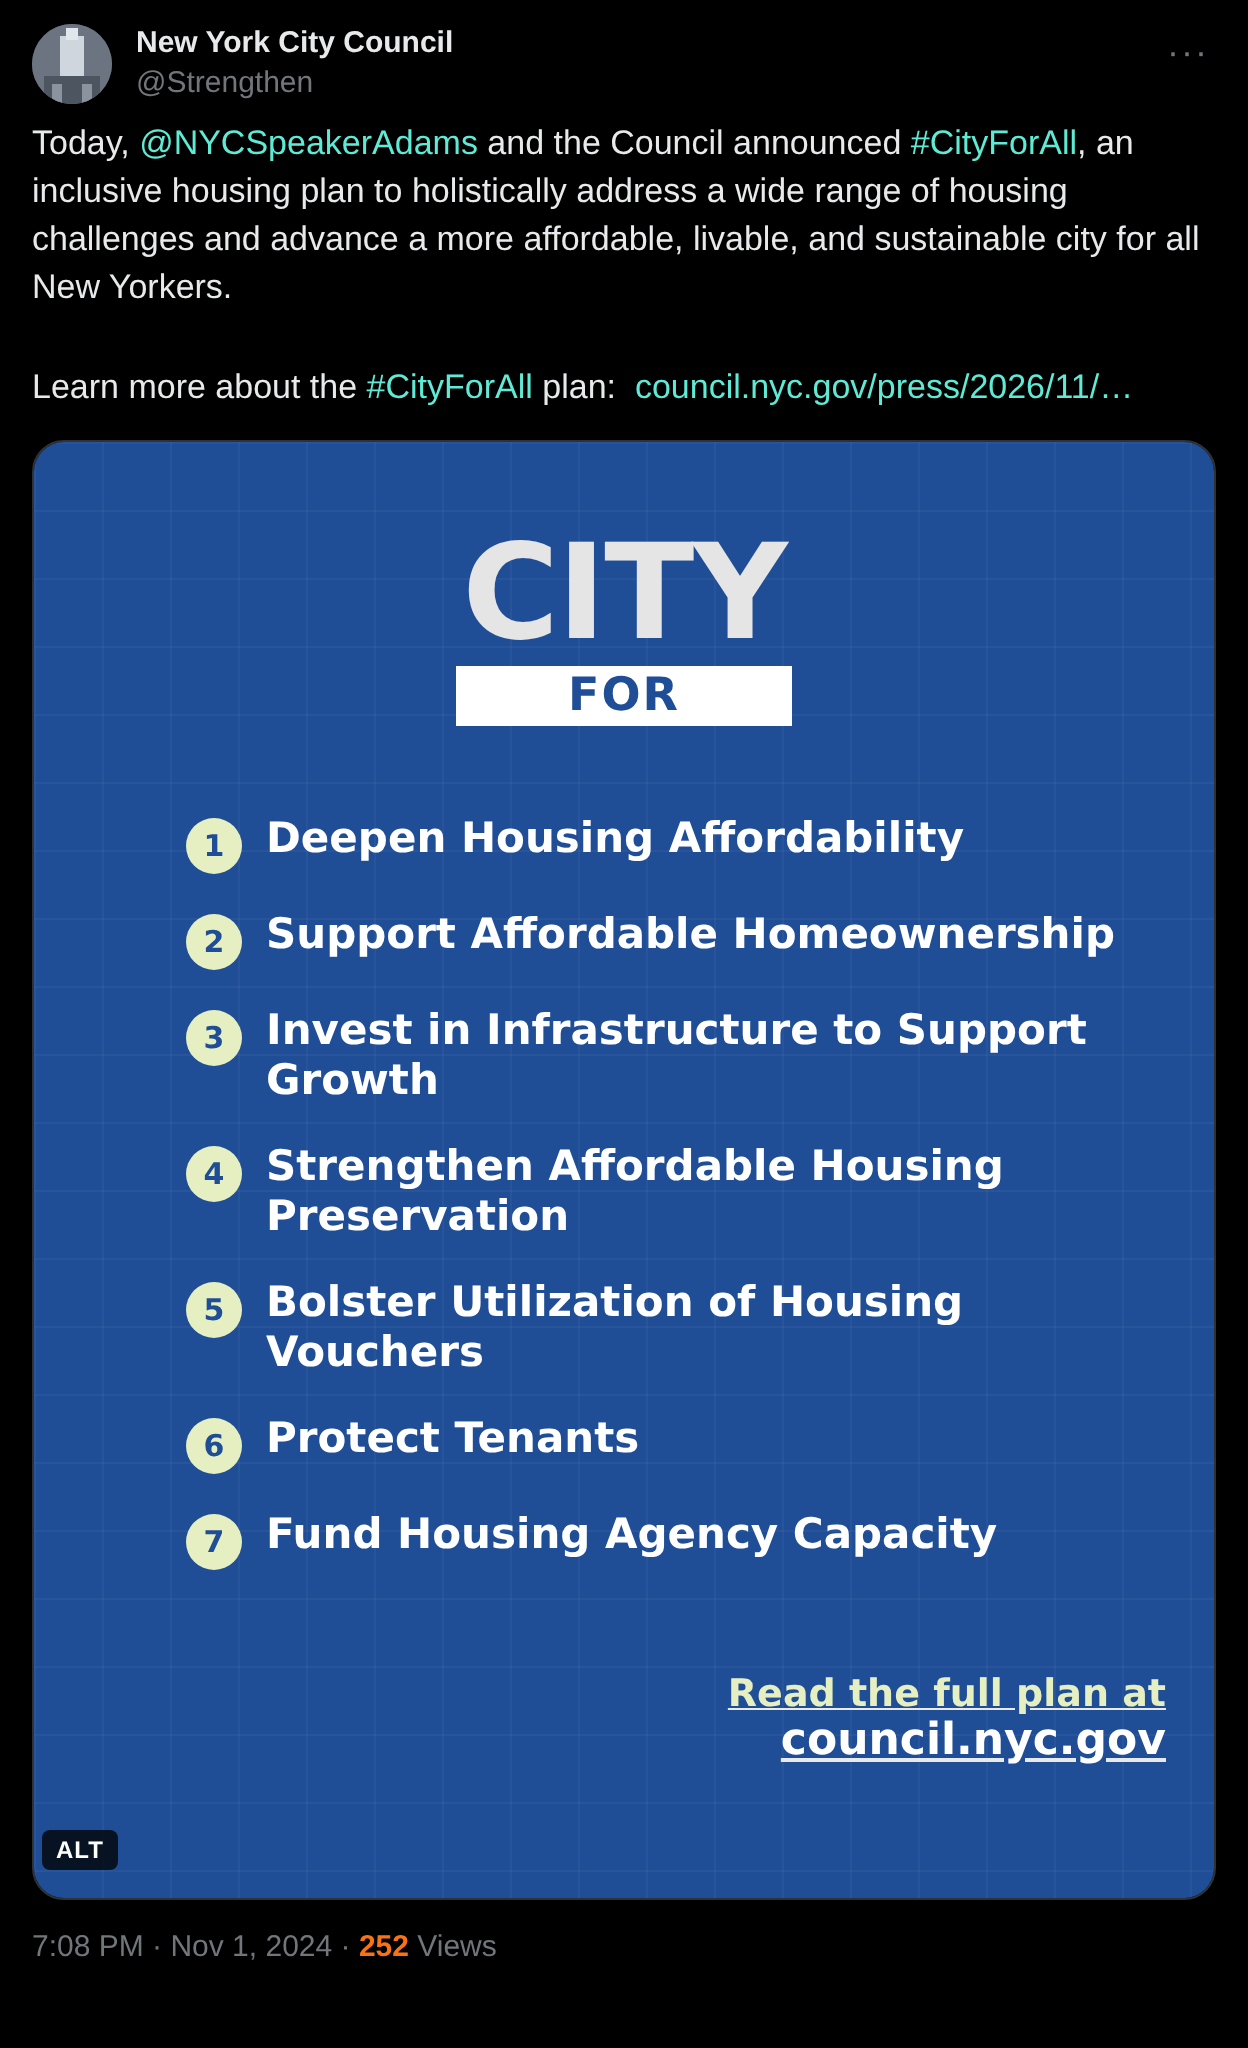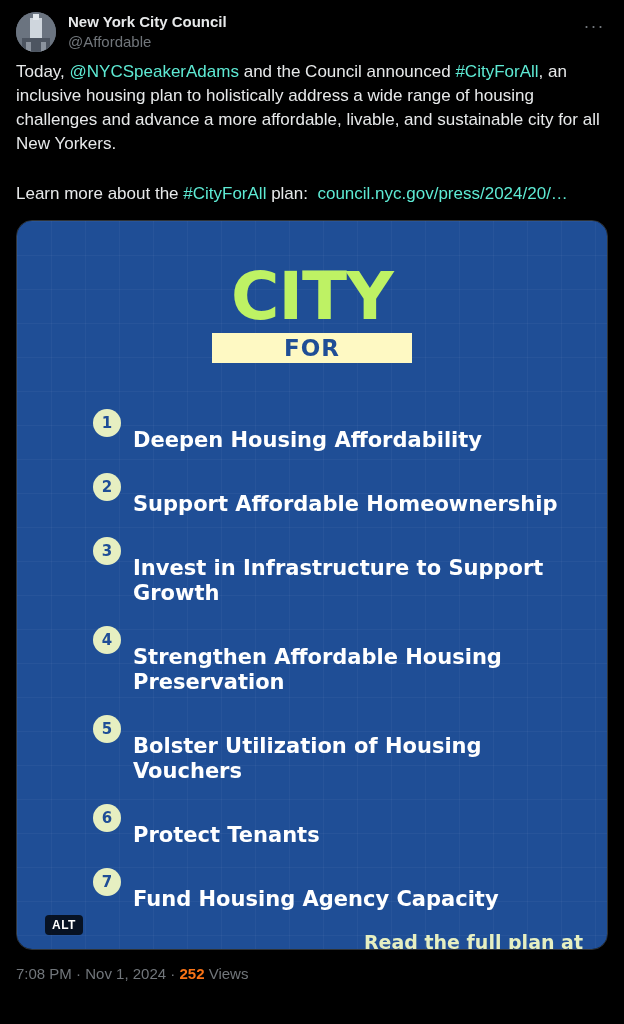--- a/index.html
+++ b/index.html
@@ -113,28 +113,28 @@
     margin-top: 20px;
     text-align: center;
     position: relative;
   }
   .logo-city {
     font-family: "DejaVu Sans", sans-serif;
     font-weight: bold;
     font-size: 66px;
     line-height: 60px;
     letter-spacing: -1px;
-    color: #bef264;
+    color: #e5e5e5;
     display: block;
   }
   .logo-for-row {
     display: block;
     margin: 6px auto 4px auto;
-    width: 200px;
-    background: #fef9c3;
+    width: 168px;
+    background: #ffffff;
     color: #1f4e96;
     font-family: "DejaVu Sans", sans-serif;
     font-weight: bold;
     font-size: 23px;
     line-height: 30px;
     letter-spacing: 1px;
   }
   .logo-all {
     font-family: "DejaVu Sans", sans-serif;
     font-weight: bold;
@@ -170,21 +170,20 @@
     margin-right: 12px;
     margin-top: 2px;
   }
   .point-text {
     font-family: "DejaVu Sans", sans-serif;
     font-weight: bold;
     font-size: 21px;
     line-height: 25px;
     color: #ffffff;
     max-width: 430px;
-    margin-top: 21px;
   }
   .poster-footer {
     margin-top: auto;
     text-align: right;
     padding-bottom: 46px;
     position: relative;
     text-decoration: underline;
   }
   .footer-line1 {
     font-family: "DejaVu Sans", sans-serif;
@@ -195,21 +194,21 @@
   }
   .footer-line2 {
     font-family: "DejaVu Sans", sans-serif;
     font-weight: bold;
     font-size: 22px;
     line-height: 24px;
     color: #ffffff;
   }
   .alt-badge {
     position: absolute;
-    left: 28px;
+    left: 4px;
     bottom: 14px;
     background: rgba(0,0,0,0.77);
     color: #ffffff;
     font-size: 12px;
     font-weight: bold;
     padding: 3px 7px;
     border-radius: 4px;
     letter-spacing: 0.5px;
   }
   .tweet-meta {
@@ -231,30 +230,30 @@
         <rect width="40" height="40" fill="#6b7480"></rect>
         <rect x="14" y="6" width="12" height="20" fill="#cfd6dd"></rect>
         <rect x="17" y="2" width="6" height="6" fill="#e2e7ec"></rect>
         <rect x="6" y="26" width="28" height="14" fill="#4d5561"></rect>
         <rect x="10" y="30" width="5" height="10" fill="#8b939e"></rect>
         <rect x="25" y="30" width="5" height="10" fill="#8b939e"></rect>
       </svg>
     </div>
     <div class="author-block">
       <div class="author-name">New York City Council</div>
-      <div class="author-handle">@Affordable</div>
+      <div class="author-handle">@Strengthen</div>
     </div>
     <div class="more-btn">···</div>
   </div>
 
   <div class="tweet-text"><span>Today, </span><a class="link" href="#">@NYCSpeakerAdams</a><span> and the Council announced </span><a class="link" href="#">#CityForAll</a><span>, an inclusive housing plan to holistically address a wide range of housing challenges and advance a more affordable, livable, and sustainable city for all New Yorkers.</span></div>
 
   <div class="para-gap"></div>
 
-  <div class="tweet-text"><span>Learn more about the </span><a class="link" href="#">#CityForAll</a><span> plan:  </span><a class="link" href="#">council.nyc.gov/press/2024/20/…</a></div>
+  <div class="tweet-text"><span>Learn more about the </span><a class="link" href="#">#CityForAll</a><span> plan:  </span><a class="link" href="#">council.nyc.gov/press/2026/11/…</a></div>
 
   <div class="media-wrap">
     <div class="poster">
       <div class="poster-grid"></div>
 
       <div class="logo">
         <span class="logo-city">CITY</span>
         <span class="logo-for-row">FOR</span>
       </div>
 

